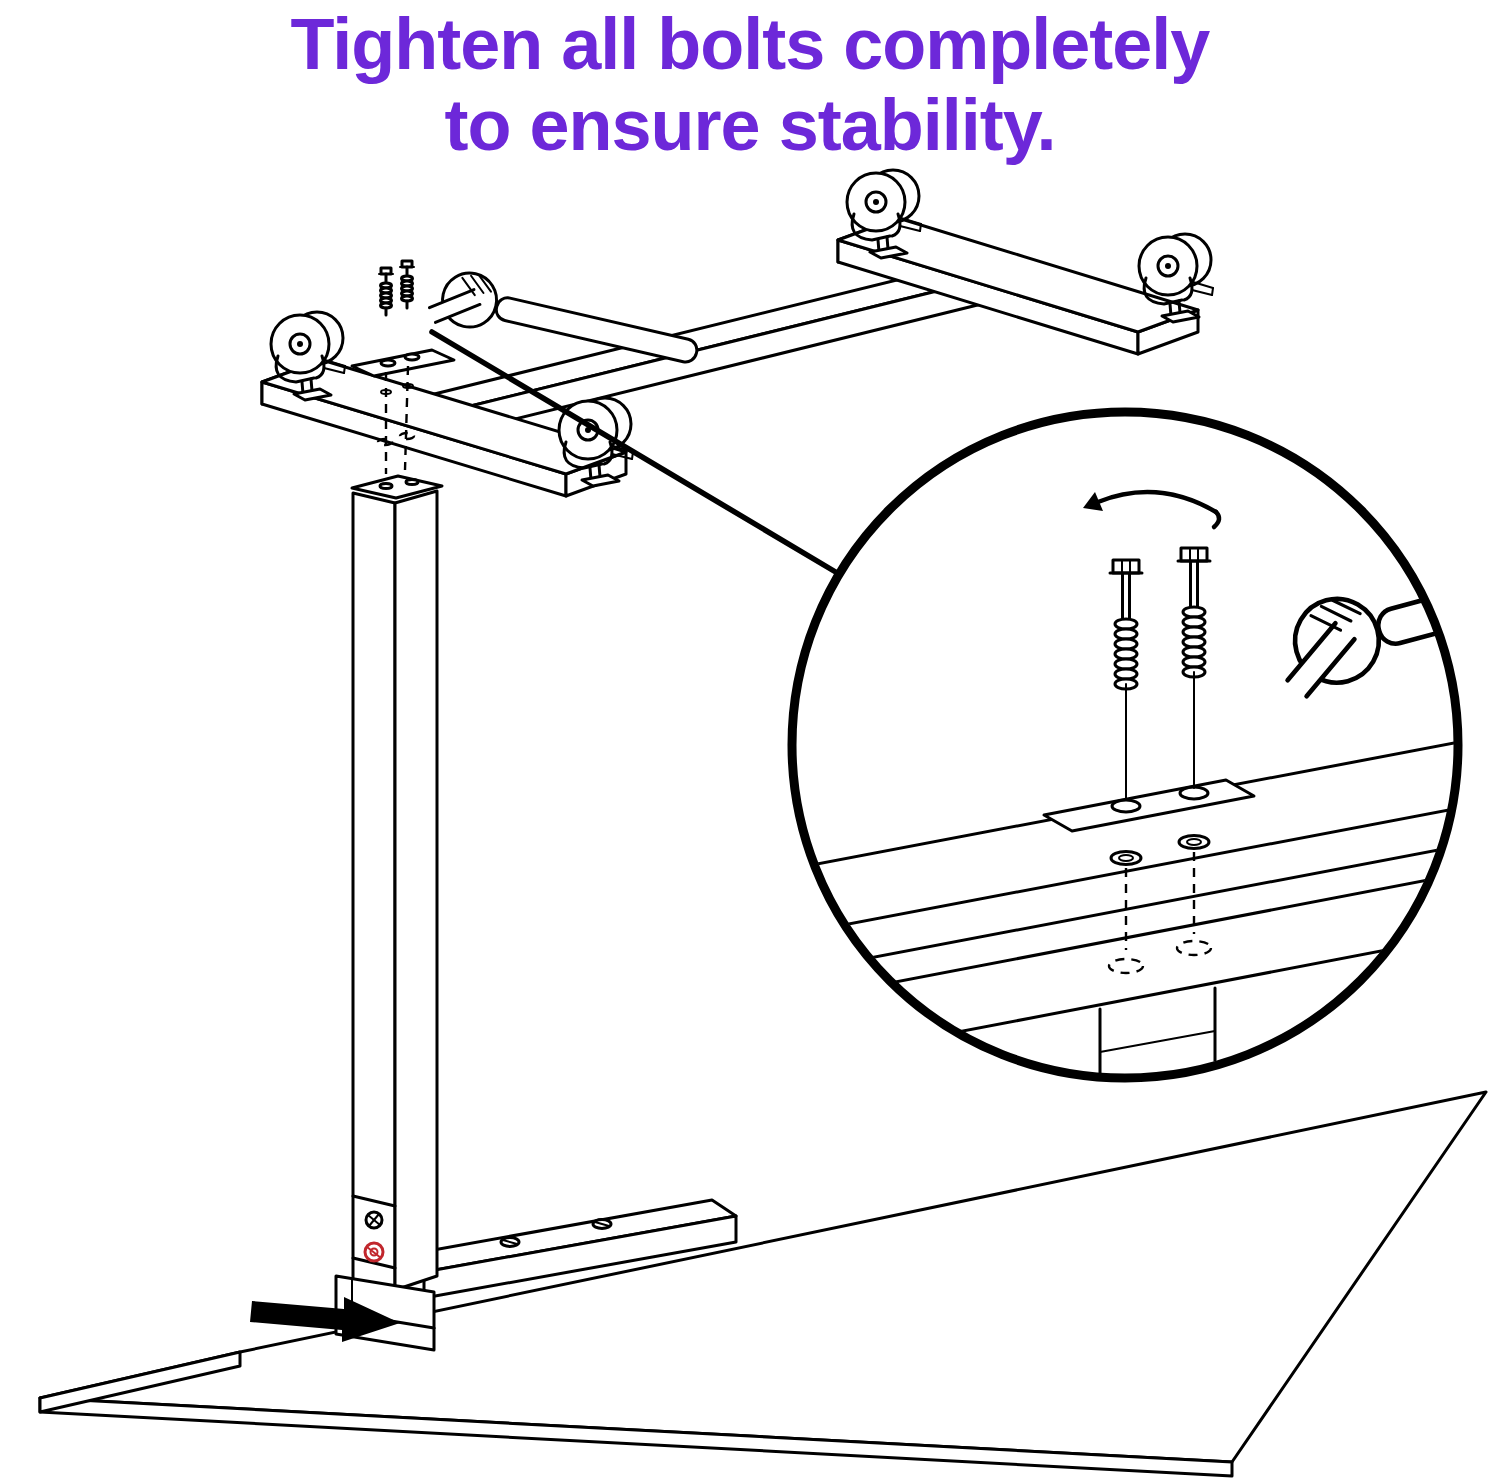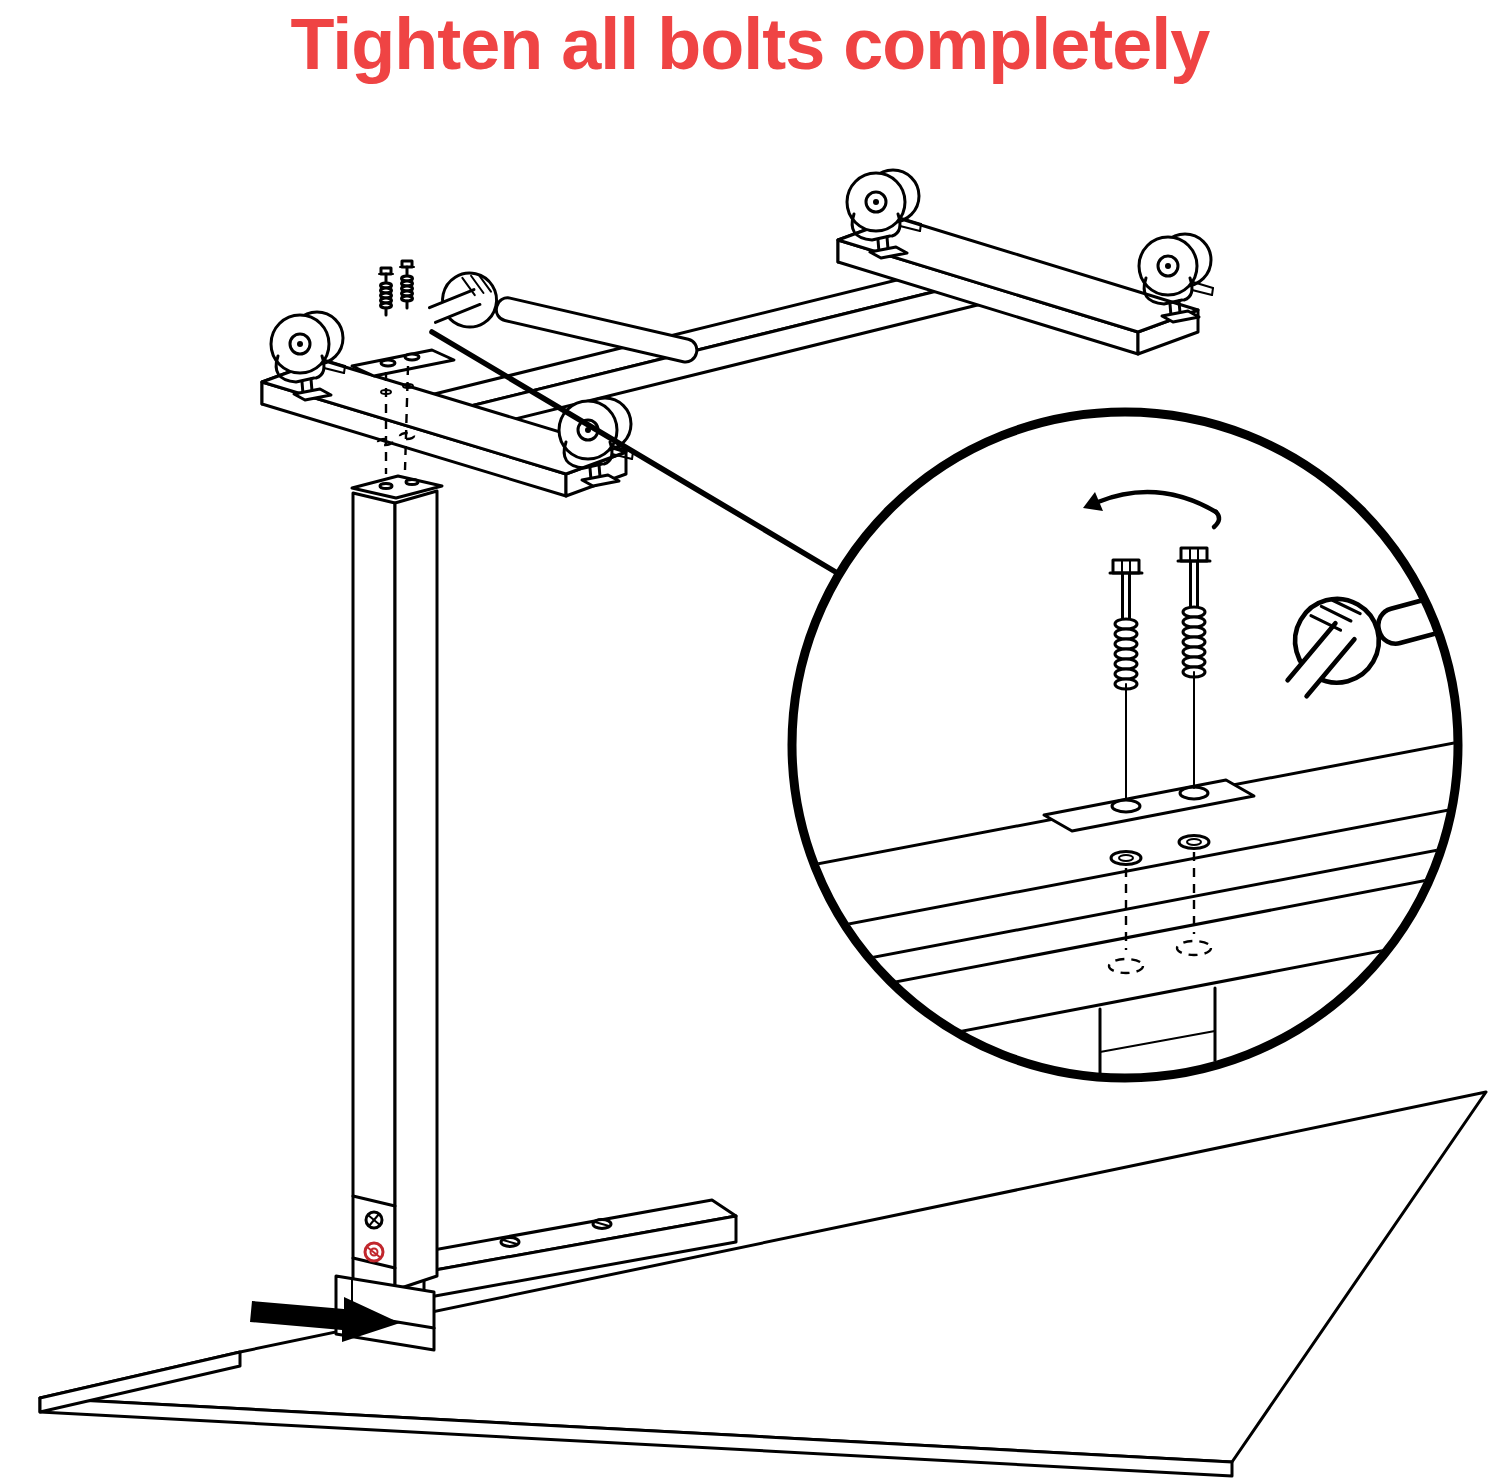--- a/index.html
+++ b/index.html
@@ -4,40 +4,41 @@
 <style>
   html,body { margin:0; padding:0; background:#fff; }
   #page {
     position:relative; width:1500px; height:1478px;
     background:#fff; overflow:hidden;
     font-family:"Liberation Sans", sans-serif;
   }
   .title {
     position:absolute; top:4px; left:0; width:100%;
     text-align:center; font-weight:700; font-size:72px;
-    line-height:1.12; color:#ef4444; letter-spacing:-1px;
+    line-height:1.12; color:#6d28d9; letter-spacing:-1px;
   }
   .title div { white-space:nowrap; }
   svg { display:block; position:absolute; top:0; left:0; }
   .s    { fill:#fff; stroke:#000; stroke-width:3; stroke-linejoin:round; }
   .ln   { fill:none; stroke:#000; stroke-width:3; stroke-linecap:round; stroke-linejoin:round; }
   .thin { stroke-width:2; }
   .w4   { stroke-width:4.5; }
   .w5   { stroke-width:5.5; }
   .dash { fill:none; stroke:#000; stroke-width:2.4; stroke-dasharray:9 7; }
   .blk  { fill:#000; stroke:none; }
   .rim  { fill:none; stroke:#000; stroke-width:9; }
 </style>
 </head>
 <body>
 
 <div id="page">
 
   <div class="title">
     <div>Tighten all bolts completely</div>
+    <div>to ensure stability.</div>
   </div>
 
   <svg width="1500" height="1478" viewBox="0 0 1500 1478" xmlns="http://www.w3.org/2000/svg">
 
     <defs>
       <clipPath id="mag">
           <circle cx="1125" cy="745" r="329"></circle>
         </clipPath>
 
       <g id="caster">

